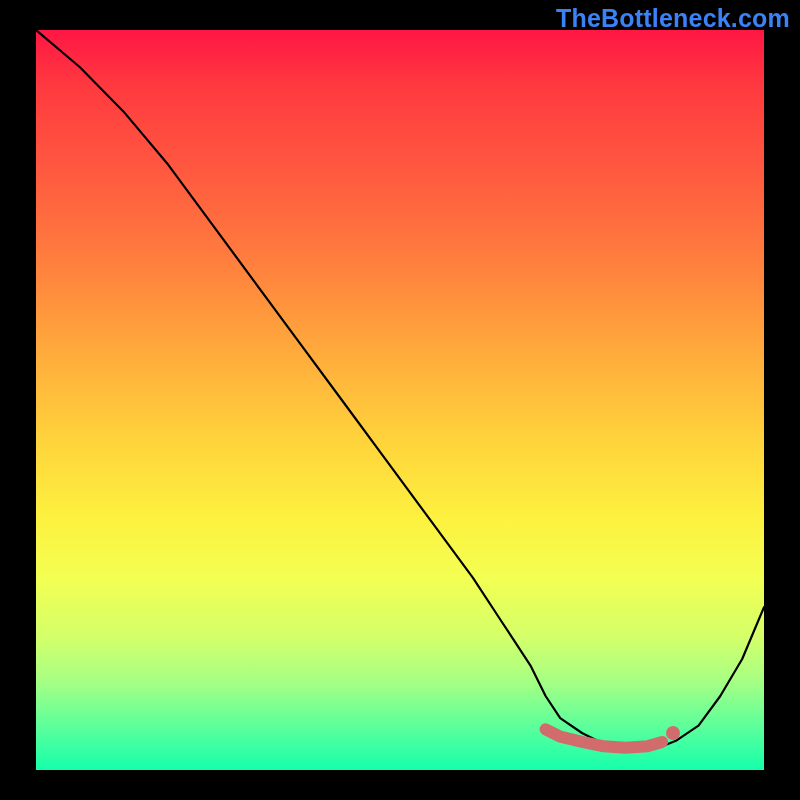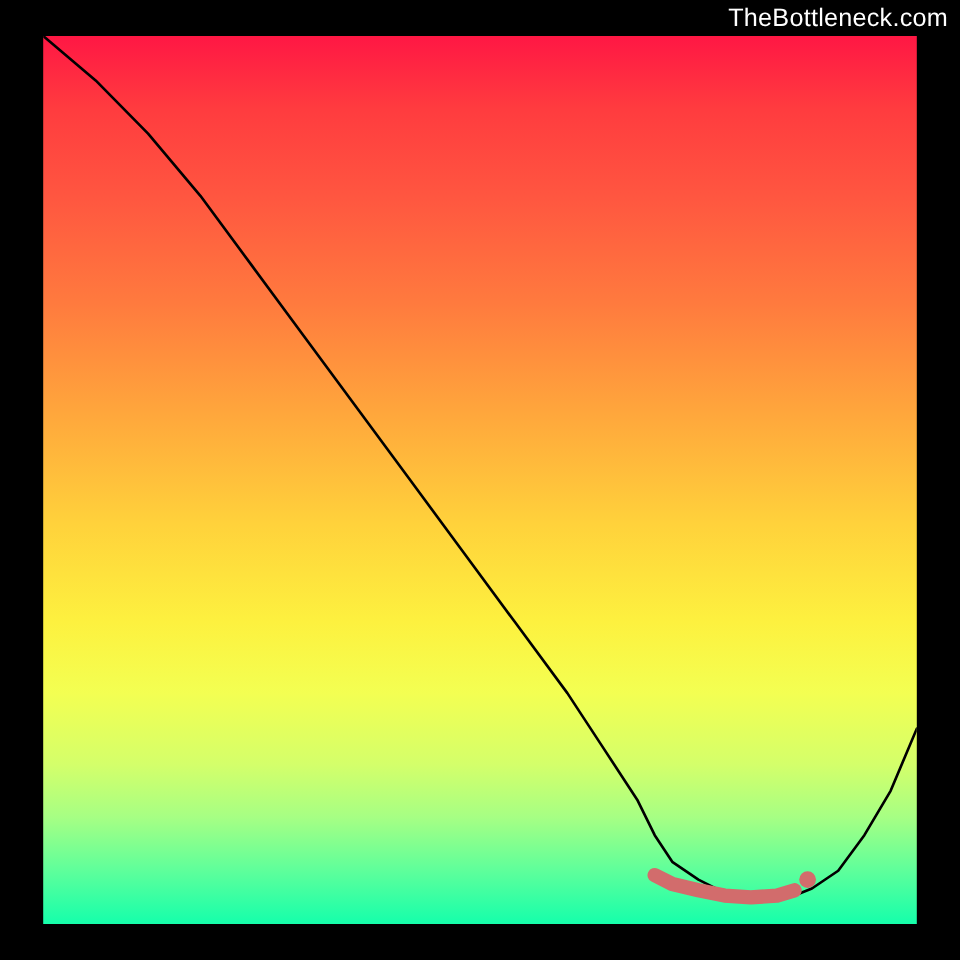--- a/index.html
+++ b/index.html
@@ -14,23 +14,23 @@
   .frame {
     position: relative;
     width: 800px;
     height: 800px;
     background: #000;
   }
   .watermark {
     position: absolute;
     top: 4px;
     right: 10px;
-    color: #ffffff;
-    font-size: 21px;
-    font-weight: 400;
+    color: #3b82f6;
+    font-size: 25px;
+    font-weight: 700;
     letter-spacing: 0.2px;
     z-index: 10;
   }
   .plot-area {
     position: absolute;
     left: 36px;
     top: 30px;
     width: 728px;
     height: 740px;
     background: linear-gradient(to bottom,

